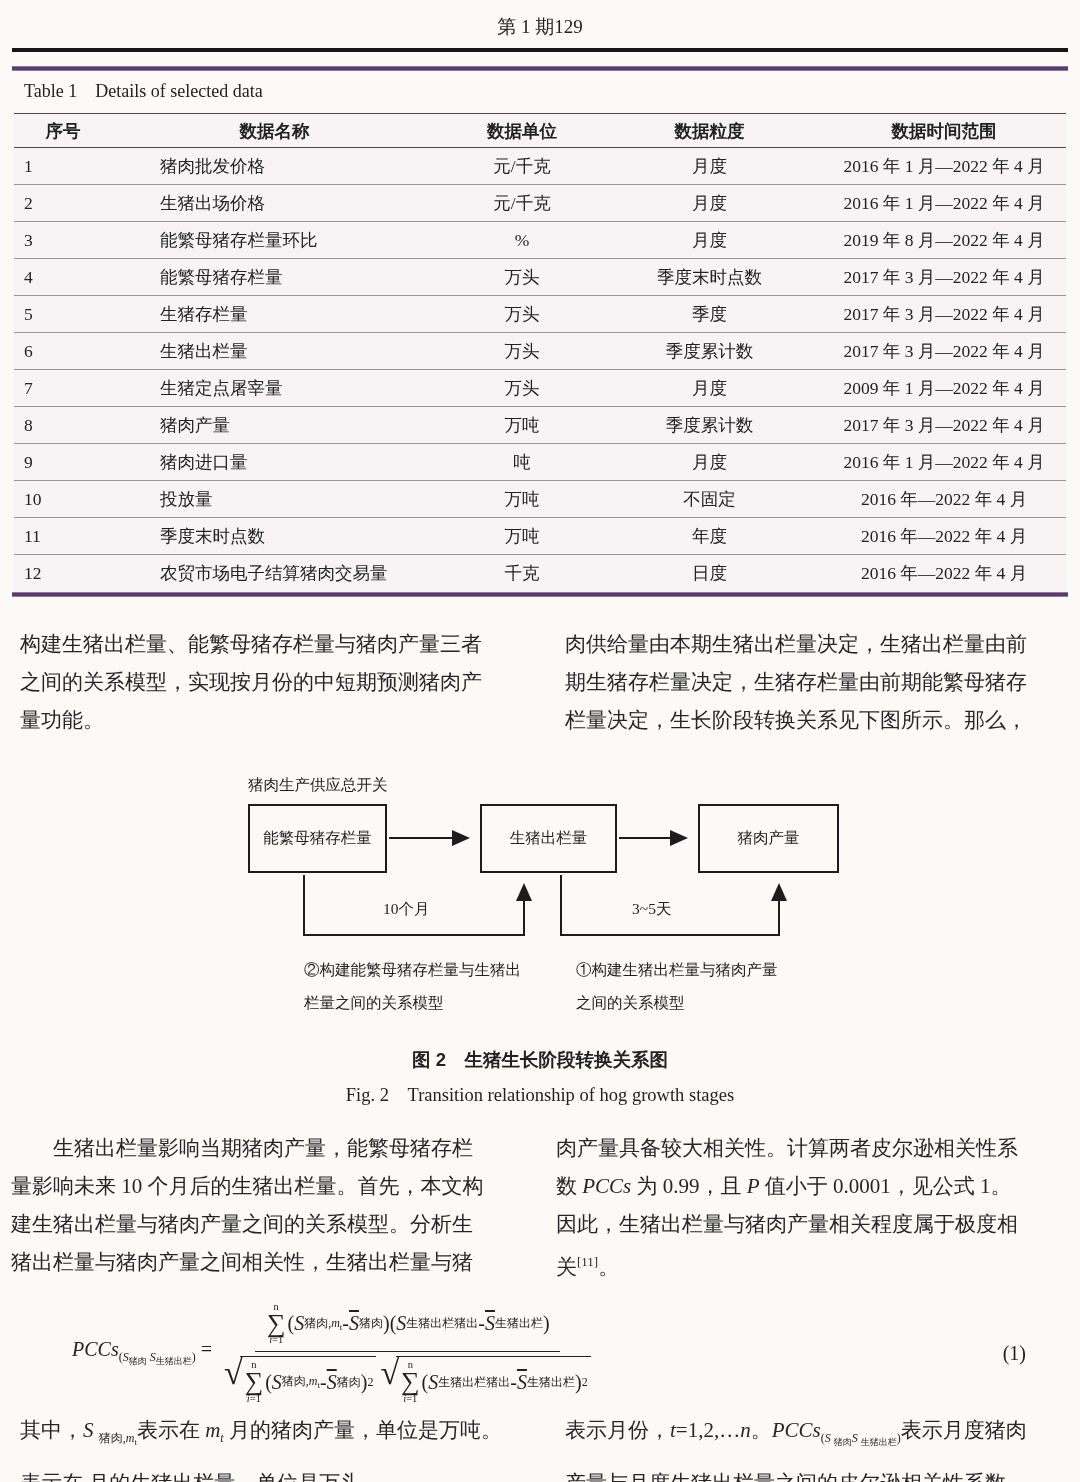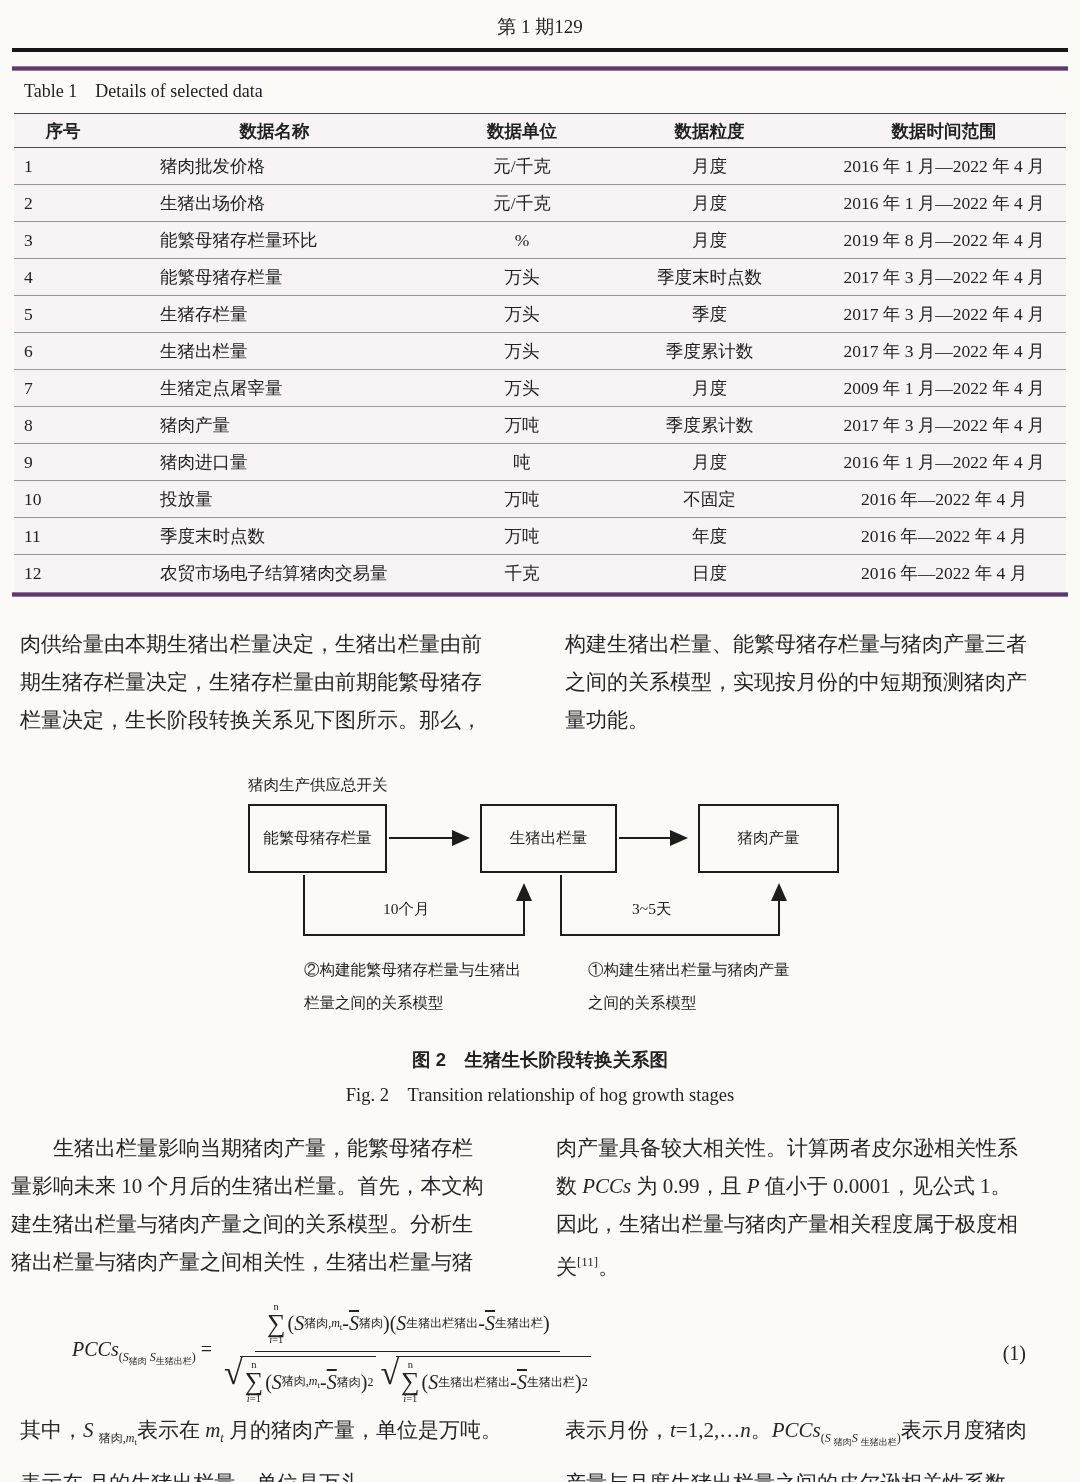--- a/index.html
+++ b/index.html
@@ -48,21 +48,21 @@
   .fbox { position:absolute; top:33px; height:69px; border:2px solid #1d1d1d;
           display:flex; align-items:center; justify-content:center; background:transparent; }
   .fbox.b1 { left:248px; width:139px; }
   .fbox.b2 { left:480px; width:137px; }
   .fbox.b3 { left:698px; width:141px; }
   .fig svg { position:absolute; left:0; top:0; }
   .alab1 { position:absolute; left:383px; top:128px; }
   .alab2 { position:absolute; left:632px; top:128px; }
   .fnote { position:absolute; top:182px; line-height:33px; white-space:pre-line; }
   .fnote.n1 { left:304px; }
-  .fnote.n2 { left:576px;margin-left:12px; }
+  .fnote.n2 { left:576px; }
   .fcap-zh { text-align:center; font-family:"Liberation Sans","DejaVu Sans",sans-serif;
              font-weight:bold; font-size:18.5px; margin-top:18px; }
   .fcap-en { text-align:center; font-size:18.5px; margin-top:10px; }
 
   
   .eqrow { position:relative; display:flex; align-items:center; margin:16px 20px 0;
            padding-left:52px; font-size:20px; min-height:80px; }
   .eqrow i { font-family:"Liberation Serif","DejaVu Serif",serif; }
   .eqrow sub { font-size:12px; }
   .eqrow sub sub, .eqrow sub i sub { font-size:9px; }
@@ -195,26 +195,26 @@
           <td class="c2">千克</td>
           <td class="c3">日度</td>
           <td class="c4">2016 年—2022 年 4 月</td>
         </tr>
       </tbody>
   </table>
 
   <div class="rule-purple" style="margin-top:0;"></div>
 
   <div class="twocol" style="margin-top:28px;">
+    <div class="col">构建生猪出栏量、能繁母猪存栏量与猪肉产量三者
+之间的关系模型，实现按月份的中短期预测猪肉产
+量功能。</div>
     <div class="col">肉供给量由本期生猪出栏量决定，生猪出栏量由前
 期生猪存栏量决定，生猪存栏量由前期能繁母猪存
 栏量决定，生长阶段转换关系见下图所示。那么，</div>
-    <div class="col">构建生猪出栏量、能繁母猪存栏量与猪肉产量三者
-之间的关系模型，实现按月份的中短期预测猪肉产
-量功能。</div>
   </div>
 
   <div class="fig">
     <svg width="1080" height="258" viewBox="0 0 1080 258">
       <defs>
         <marker id="ah" markerWidth="10" markerHeight="9" refX="8" refY="4" orient="auto">
           <path d="M0,0 L9,4 L0,8 z" fill="#1d1d1d"></path>
         </marker>
       </defs>
       <path d="M389,67 L468,67" stroke="#1d1d1d" stroke-width="2" fill="none" marker-end="url(#ah)"></path>

